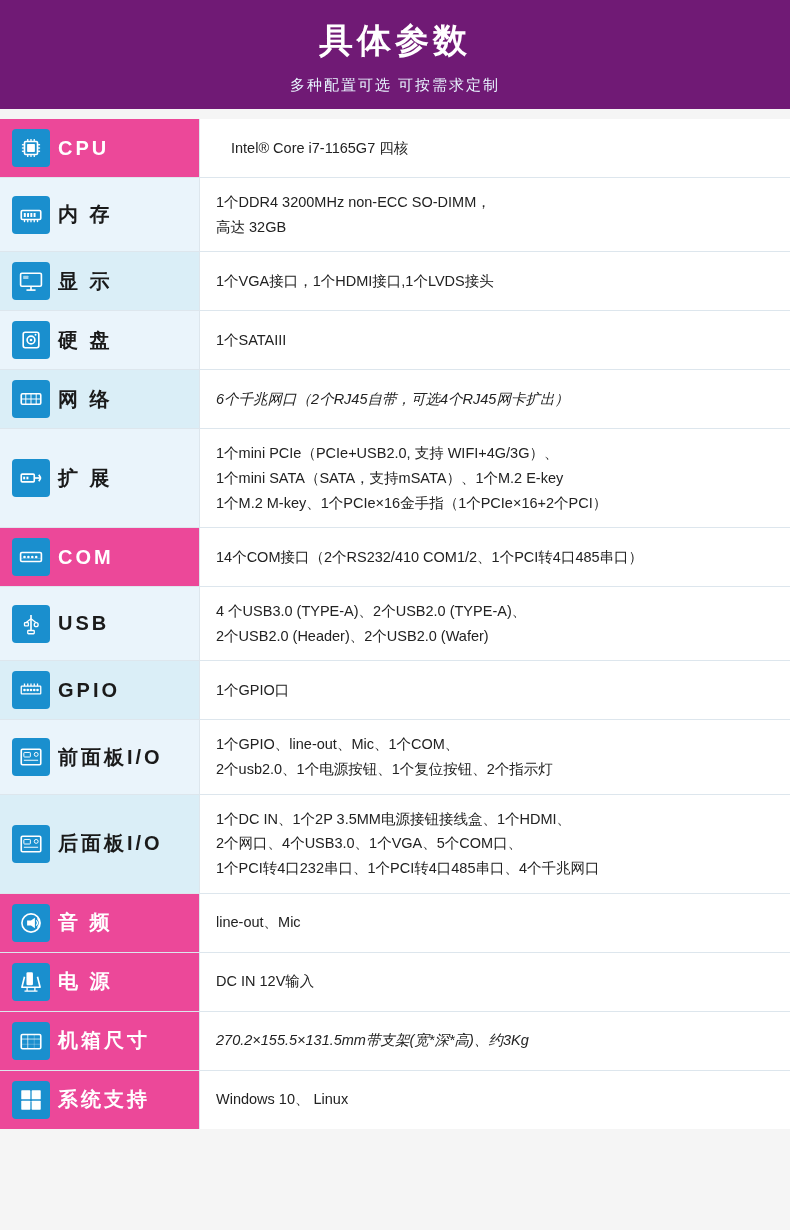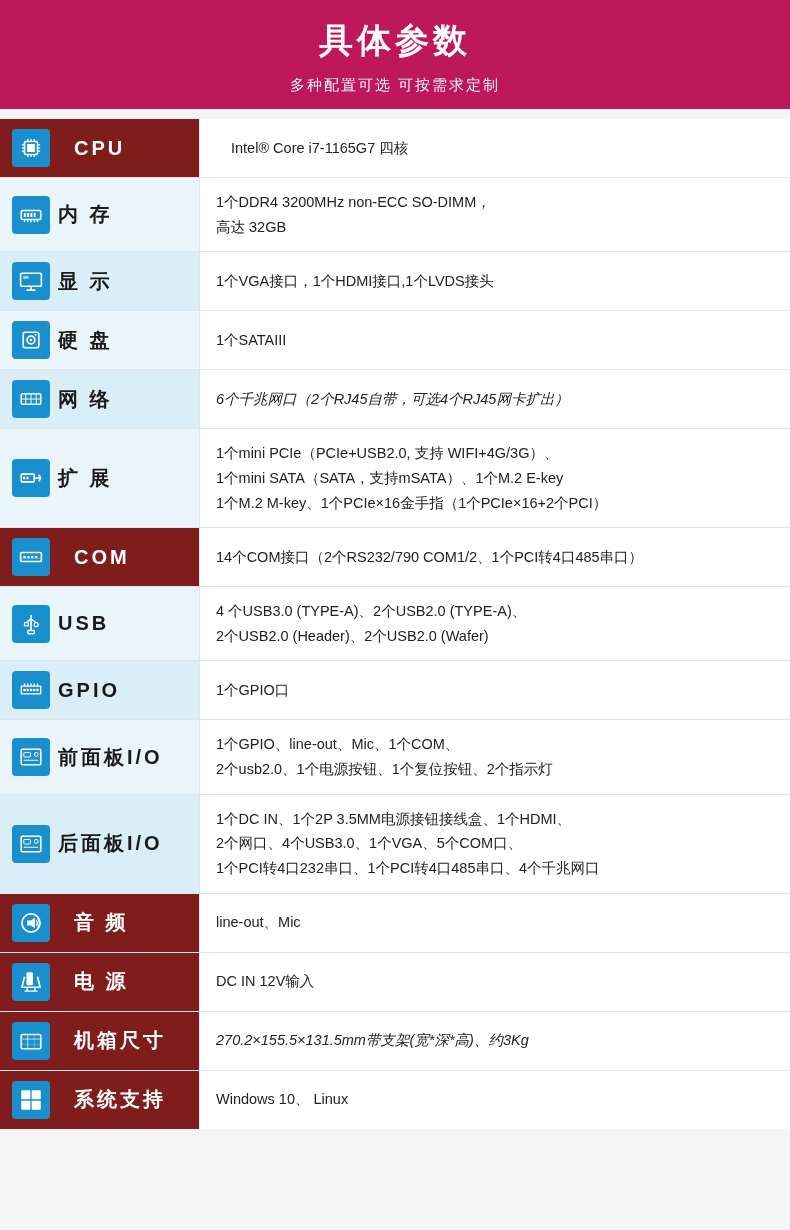--- a/index.html
+++ b/index.html
@@ -4,21 +4,21 @@
   <style>
     * { margin: 0; padding: 0; box-sizing: border-box; }
     body {
       font-family: "Microsoft YaHei", "PingFang SC", "SimHei", sans-serif;
       background: #f5f5f5;
       width: 790px;
       min-height: 1230px;
     }
 
     .header {
-      background: #be185d;
+      background: #701a75;
       text-align: center;
       padding: 18px 0 14px;
     }
     .header-title {
       color: #fff;
       font-size: 34px;
       font-weight: bold;
       letter-spacing: 4px;
     }
     .header-subtitle {
@@ -88,22 +88,21 @@
     
     .spec-row:nth-child(odd) .spec-label {
       background: #daeef7;
     }
     .spec-row:nth-child(even) .spec-label {
       background: #eaf4fb;
     }
 
     
     .spec-row.blue-label .spec-label {
-      background: #7f1d1d;
-      gap: 16px;
+      background: #ec4899;
     }
     .spec-row.blue-label .spec-name {
       color: #fff;
     }
 
     
     .icon-box {
       background: #1a8fce;
       border-radius: 4px;
       display: flex;
@@ -240,21 +239,21 @@
     <rect x="4" y="13" width="32" height="14" rx="2" stroke="white" stroke-width="2.5" fill="none"></rect>
     <circle cx="10" cy="20" r="2" fill="white"></circle>
     <circle cx="16" cy="20" r="2" fill="white"></circle>
     <circle cx="22" cy="20" r="2" fill="white"></circle>
     <circle cx="28" cy="20" r="2" fill="white"></circle>
     <line x1="4" y1="22" x2="36" y2="22" stroke="white" stroke-width="1" opacity="0.4"></line>
   </svg>
       </div>
       <span class="spec-name">COM</span>
     </div>
-    <div class="spec-value" style="white-space: pre-line;">14个COM接口（2个RS232/790 COM1/2、1个PCI转4口485串口）</div>
+    <div class="spec-value" style="white-space: pre-line;">14个COM接口（2个RS232/410 COM1/2、1个PCI转4口485串口）</div>
   </div>
     <div class="spec-row">
     <div class="spec-label">
       <div class="spec-icon icon-box">
         <svg viewBox="0 0 40 40" fill="none" xmlns="http://www.w3.org/2000/svg">
     <line x1="20" y1="6" x2="20" y2="30" stroke="white" stroke-width="2.5"></line>
     <line x1="12" y1="18" x2="20" y2="12" stroke="white" stroke-width="2"></line>
     <line x1="28" y1="18" x2="20" y2="12" stroke="white" stroke-width="2"></line>
     <rect x="10" y="18" width="6" height="5" rx="1" stroke="white" stroke-width="2" fill="none"></rect>
     <circle cx="28" cy="21" r="3" stroke="white" stroke-width="2" fill="none"></circle>

